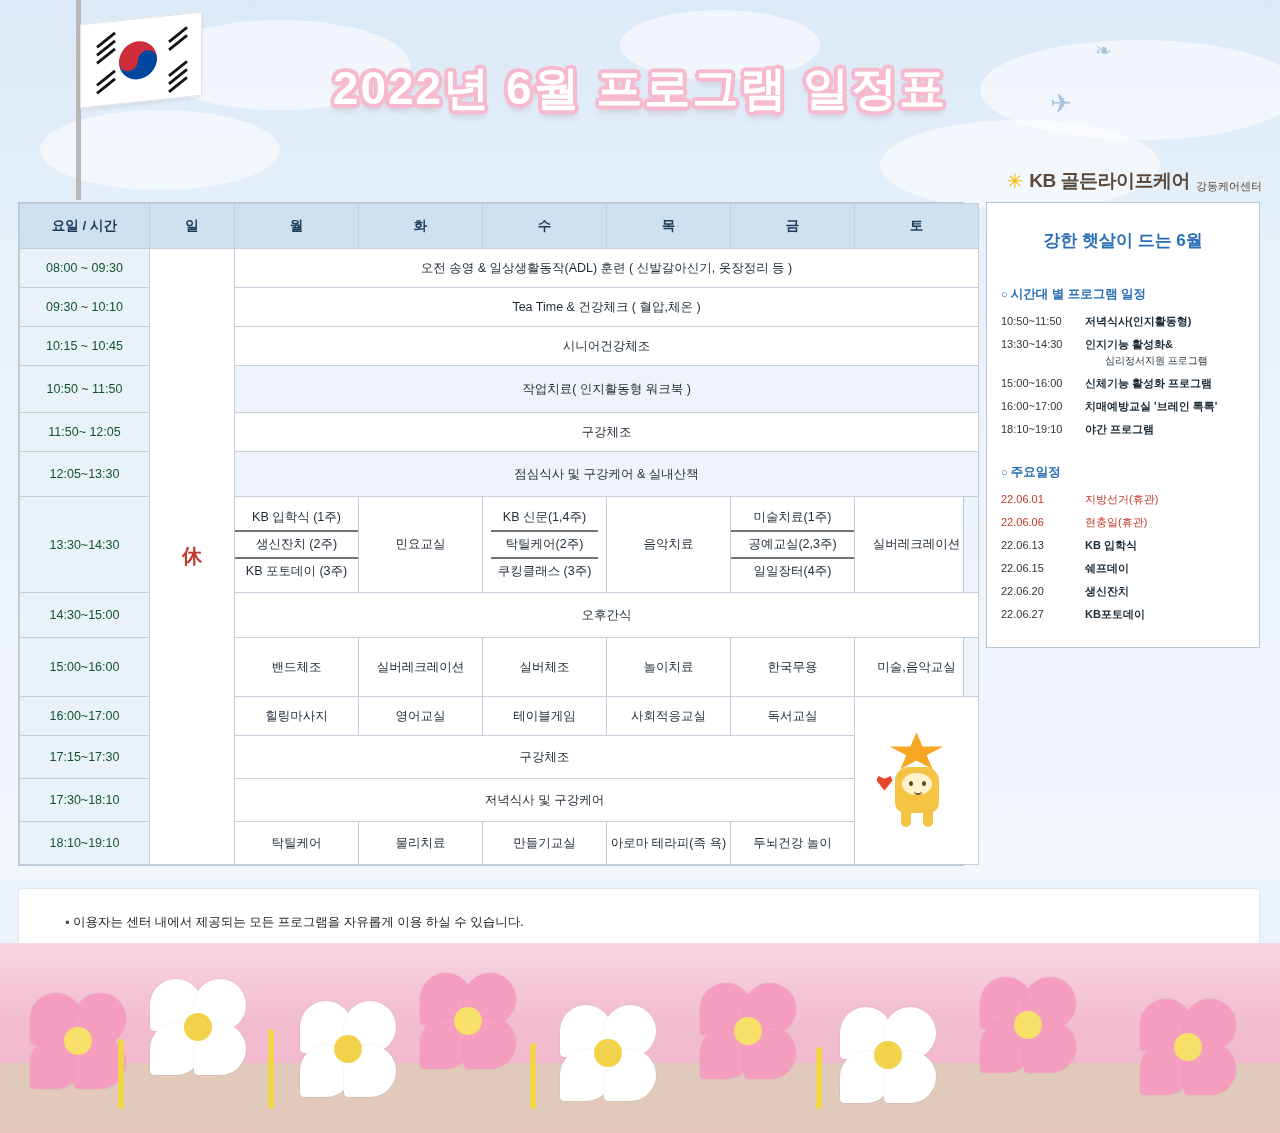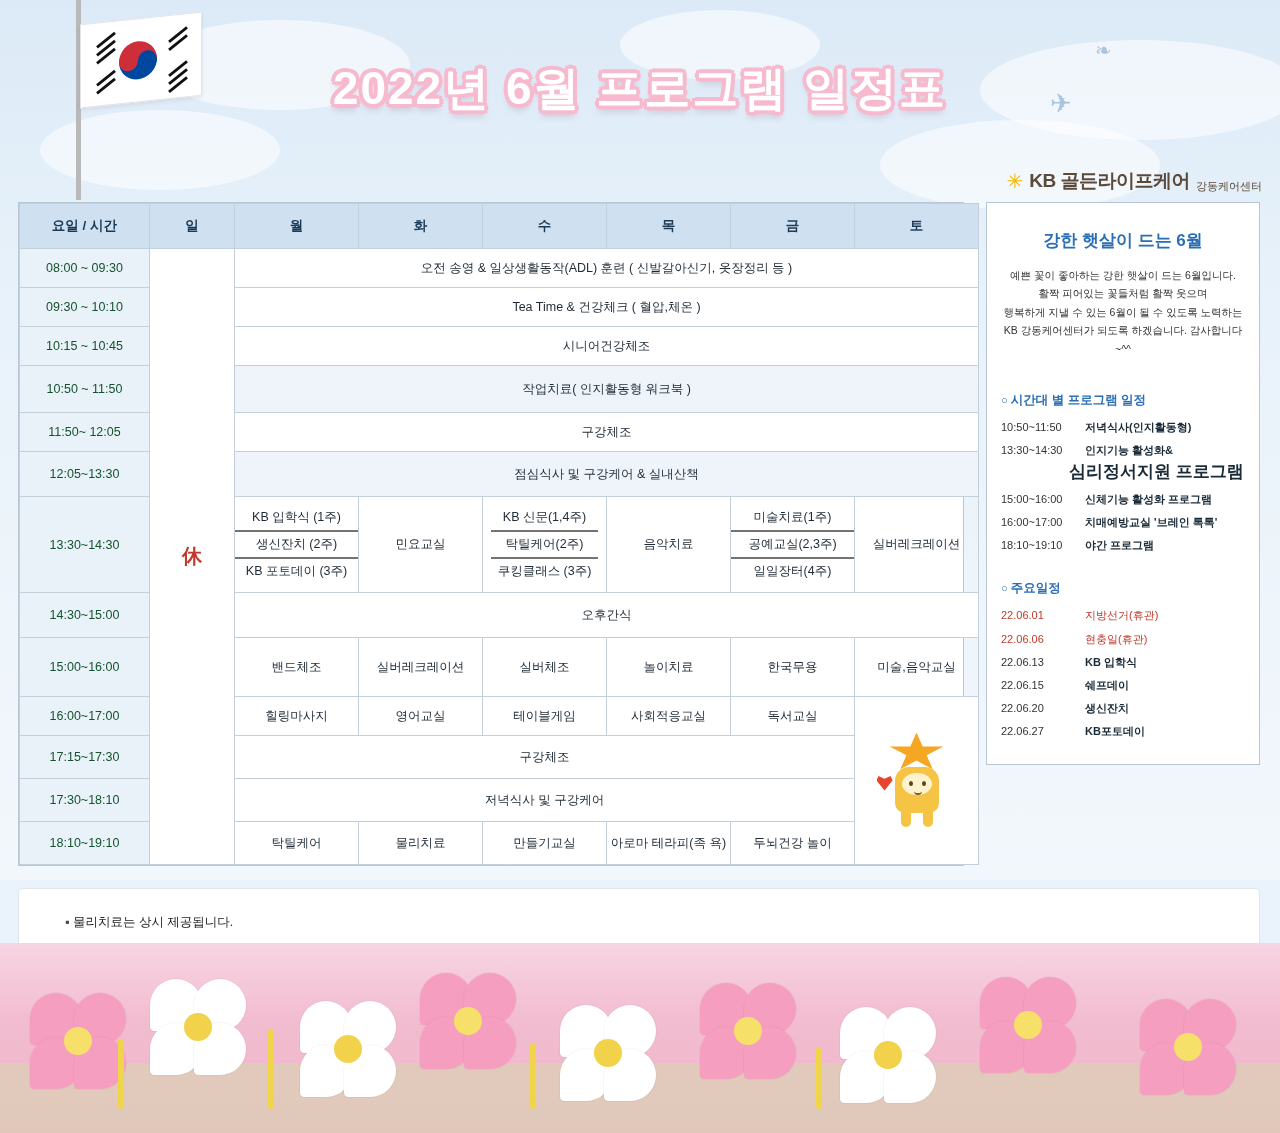--- a/index.html
+++ b/index.html
@@ -88,21 +88,21 @@
   .panel-body{padding:16px 14px 18px 14px;}
   .panel-h1{text-align:center;font-size:17px;font-weight:bold;color:#2a6fb5;margin:10px 0 14px;}
   .panel-desc{font-size:10.5px;color:#333;line-height:1.75;text-align:center;}
   .sec{margin-top:22px;}
   .sec-title{font-size:12.5px;font-weight:bold;color:#2a6fb5;margin-bottom:10px;}
   .sec-title:before{content:"○ ";font-size:11px;}
   .row{display:flex;font-size:11px;color:#222;line-height:1.55;margin-bottom:6px;}
   .row .k{width:84px;flex:none;color:#333;}
   .row .v{flex:1;font-weight:bold;color:#1b2b38;}
   .row .k.red,.row .v.red{color:#c0392b;font-weight:normal;}
-  .sub-line{font-size:17px;color:#1b2b38;font-weight:bold;margin-left:68px;line-height:1.55;}
+  .sub-line{font-size:10px;color:#1b2b38;font-weight:normal;margin-left:104px;line-height:1.55;}
 
   
   .notes{position:absolute;left:18px;top:888px;width:1240px;height:160px;
          background:#fff;border:1px solid #dfe6ec;border-radius:4px;}
   .notes ul{margin:26px 0 0 46px;padding:0;list-style:none;}
   .notes li{font-size:12.5px;color:#222;line-height:1.2;margin-bottom:18px;}
   .notes li:before{content:"▪ ";color:#444;}
 
   
   .soldiers{position:absolute;left:1050px;top:900px;width:200px;height:170px;}
@@ -303,26 +303,20 @@
       <td>아로마 테라피(족 욕)</td>
       <td>두뇌건강 놀이</td>
     </tr>
   </tbody>
 </table>
 </div>
 
 <div class="panel">
   <div class="panel-body">
     <div class="panel-h1">강한 햇살이 드는 6월</div>
-    <div class="panel-desc">
-      <div>예쁜 꽃이 좋아하는 강한 햇살이 드는 6월입니다.</div>
-      <div>활짝 피어있는 꽃들처럼 활짝 웃으며</div>
-      <div>행복하게 지낼 수 있는 6월이 될 수 있도록 노력하는</div>
-      <div>KB 강동케어센터가 되도록 하겠습니다. 감사합니다~^^</div>
-    </div>
 
     <div class="sec" style="margin-top:34px">
       <div class="sec-title">시간대 별 프로그램 일정</div>
       <div class="row">
         <div class="k">10:50~11:50</div>
         <div class="v">저녁식사(인지활동형)</div>
       </div>
       <div class="row" style="margin-bottom:0">
         <div class="k">13:30~14:30</div>
         <div class="v">인지기능 활성화&amp;</div>
@@ -367,20 +361,21 @@
       <div class="row">
         <div class="k">22.06.27</div>
         <div class="v">KB포토데이</div>
       </div>
     </div>
   </div>
 </div>
 
 <div class="notes">
   <ul>
+    <li>이용자는 센터 내에서 제공되는 모든 프로그램을 자유롭게 이용 하실 수 있습니다.</li>
     <li>물리치료는 상시 제공됩니다.</li>
     <li>6월의 생신잔치는 코로나로 인해 보호자님 참관이 어려운 점 양해 부탁드리겠습니다.</li>
     <li>본 일정은 센터 사정에 따라 변경될 수 있습니다.</li>
   </ul>
 </div>
 
 <div class="soldiers">
   <div class="sold s1">
     <div class="s-cap"></div>
     <div class="s-head"></div>

